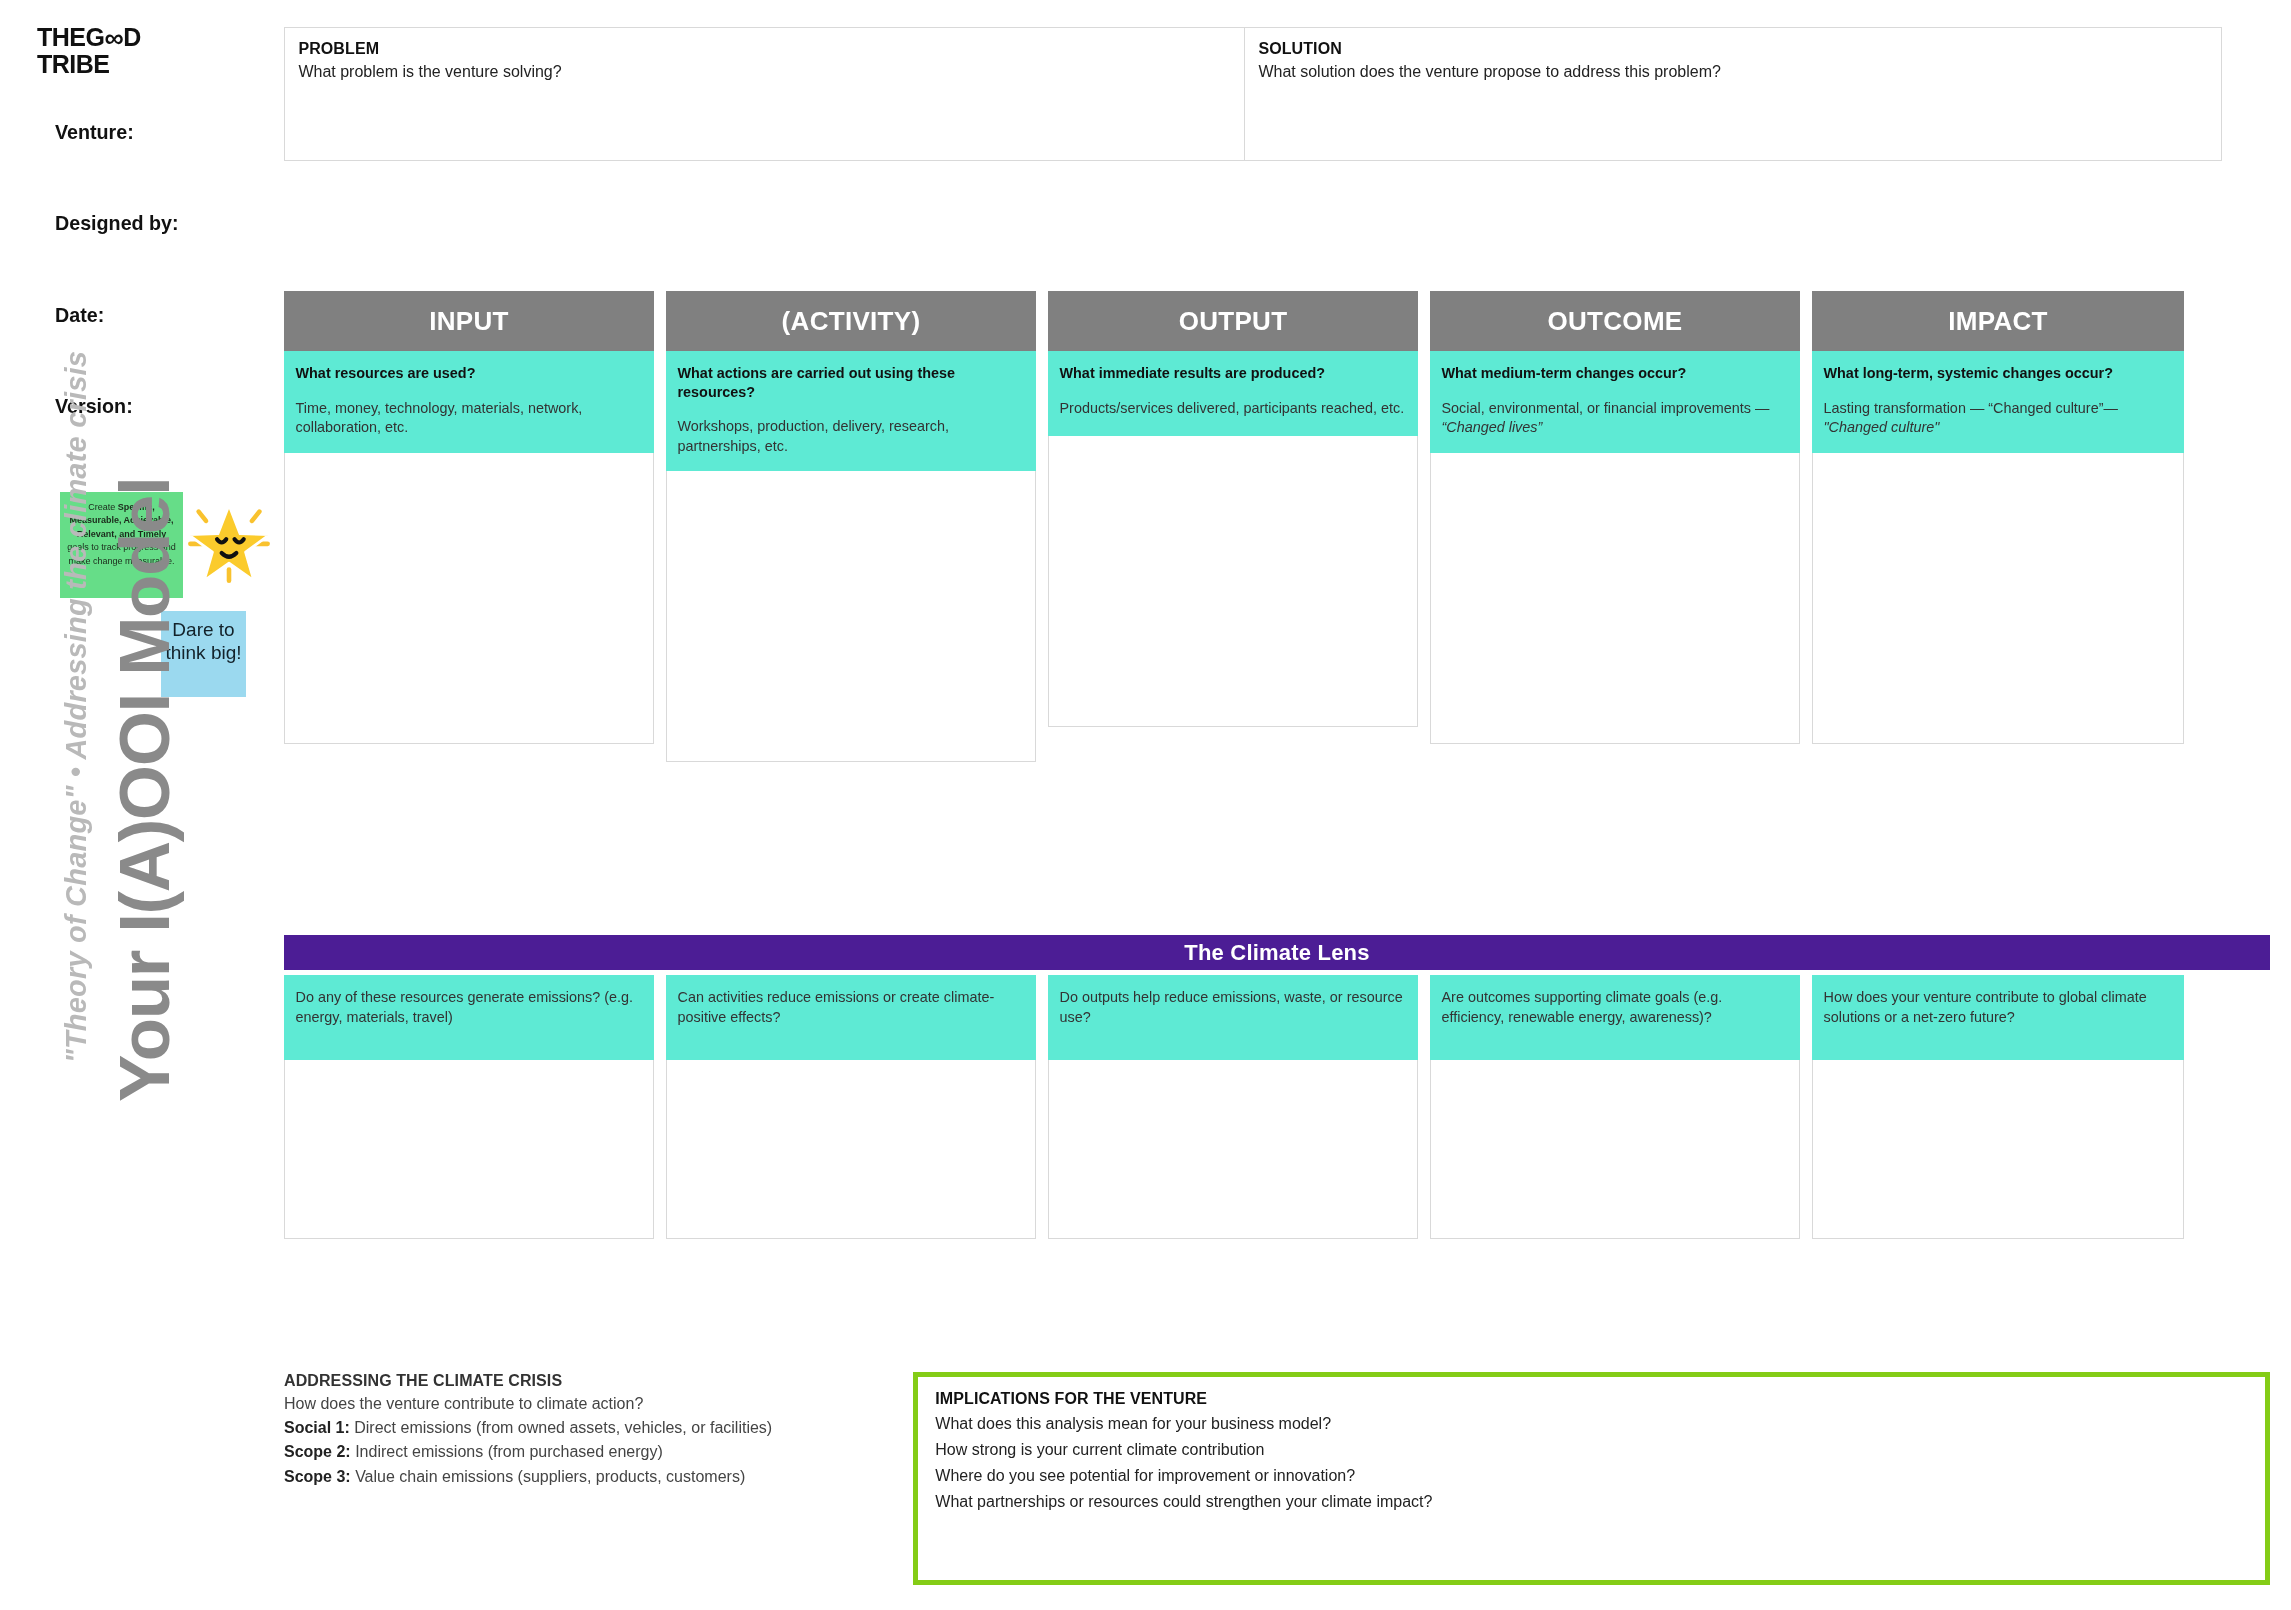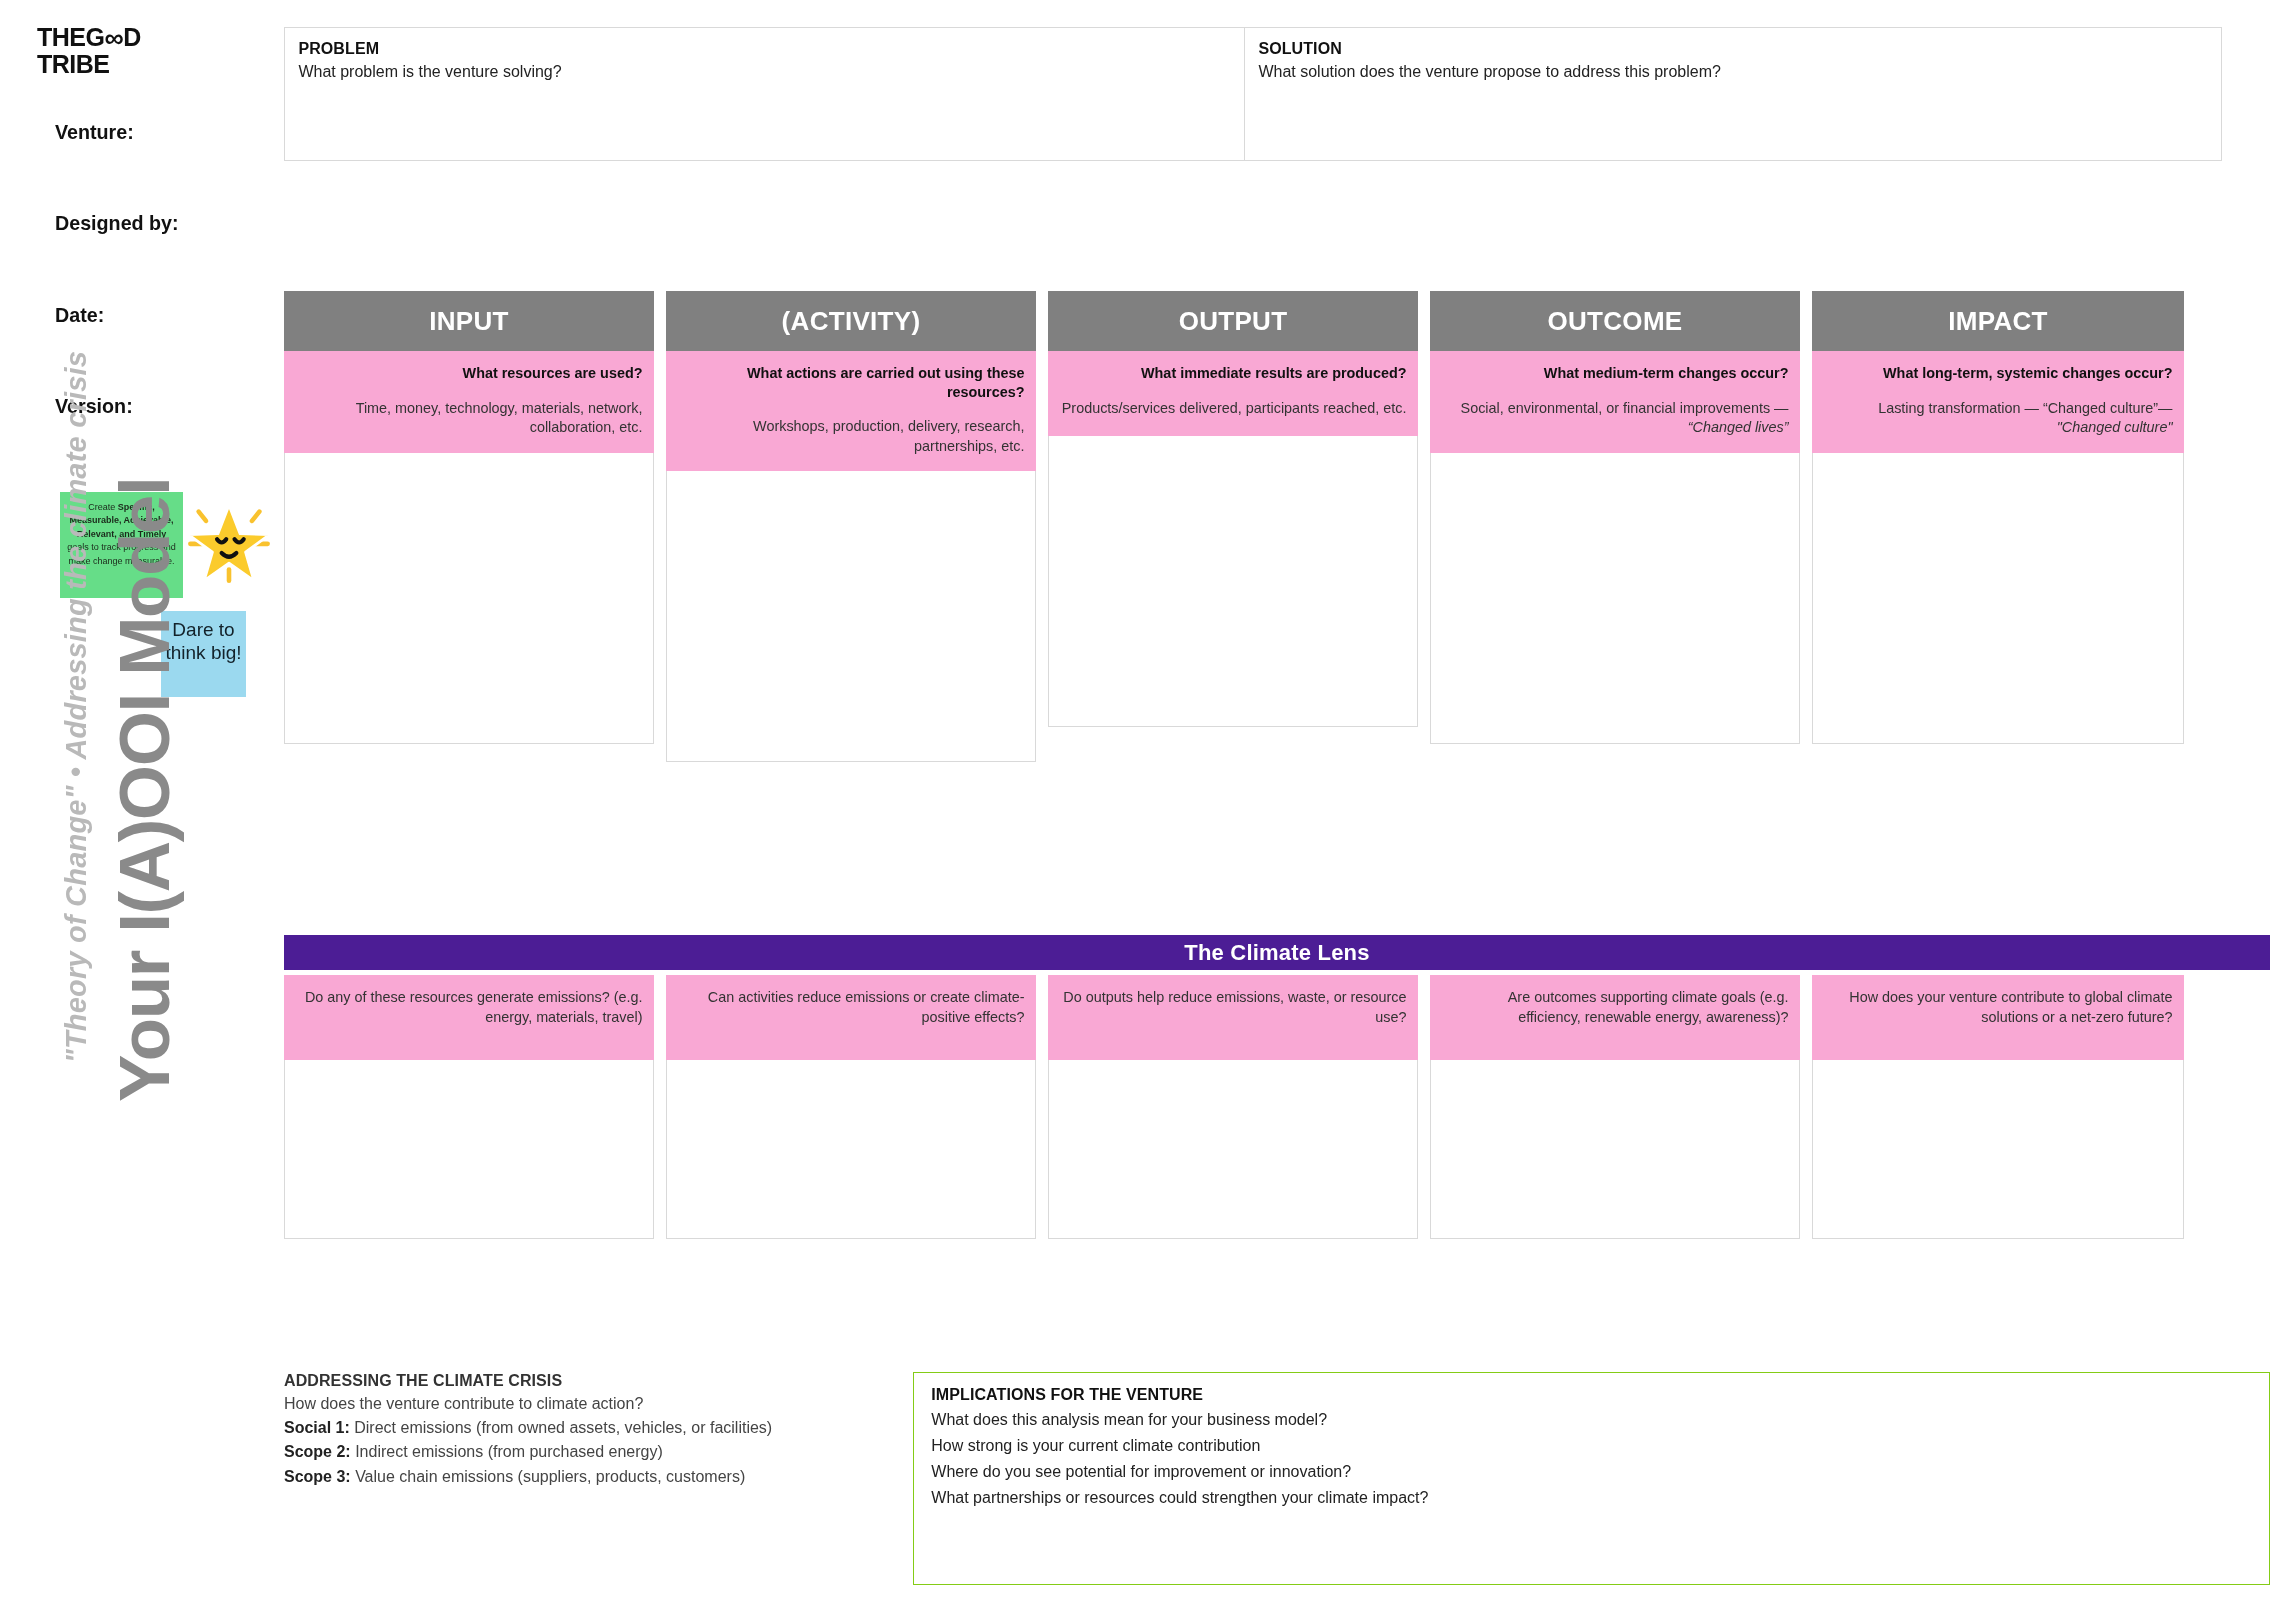--- a/index.html
+++ b/index.html
@@ -75,22 +75,22 @@
   .col-row { display: flex; gap: 12px; align-items: flex-start; }
   .col { width: 370px; flex: 0 0 370px; }
   .col.wide { width: 372px; flex: 0 0 372px; }
 
   .col-head {
     background: #808080; color: #fff; height: 60px;
     display: flex; align-items: center; justify-content: center;
     font-weight: 700; font-size: 26px; letter-spacing: 0.3px;
   }
   .col-desc {
-    background: #f9a8d4; padding: 13.4px 11.5px 15.4px 11.5px;
-    text-align: right; min-height: 85px;
+    background: #5eead4; padding: 13.4px 11.5px 15.4px 11.5px;
+    text-align: left; min-height: 85px;
   }
   .col-desc .q { font-weight: 700; font-size: 14.4px; color: #111; line-height: 1.3; }
   .col-desc .e { font-size: 14.4px; color: #333; line-height: 1.35; margin-top: 15.4px; }
   .col-desc .e i { font-style: italic; }
 
   .col-body {
     background: #fff; border: 1px solid #d9d9d9; border-top: none;
     height: 291px;
   }
   .col-body.lens { height: 179px; }
@@ -105,21 +105,21 @@
   .grid-lower { position: absolute; left: 284px; top: 975px; width: 1986px; }
 
   
   .bottom-left { position: absolute; left: 284px; top: 1372px; width: 615px; }
   .bl-title { font-weight: 700; font-size: 16px; color: #333; letter-spacing: 0.1px; }
   .bl-line  { font-size: 16px; color: #444; margin-top: 3.8px; line-height: 1.28; }
   .bl-line b { font-weight: 700; color: #222; }
 
   .bottom-right {
     position: absolute; left: 913px; top: 1372px; width: 1357px; height: 213px;
-    border: 1px solid #84cc16; background: #fff; padding: 13.4px 17.3px;
+    border: 5px solid #84cc16; background: #fff; padding: 13.4px 17.3px;
   }
   .br-title { font-weight: 700; font-size: 16px; color: #111; letter-spacing: 0.1px; }
   .br-line  { font-size: 16px; color: #222; margin-top: 5.8px; line-height: 1.25; }
 </style>
 </head>
 <body>
 
 <div class="canvas">
 
   <div class="logo">

